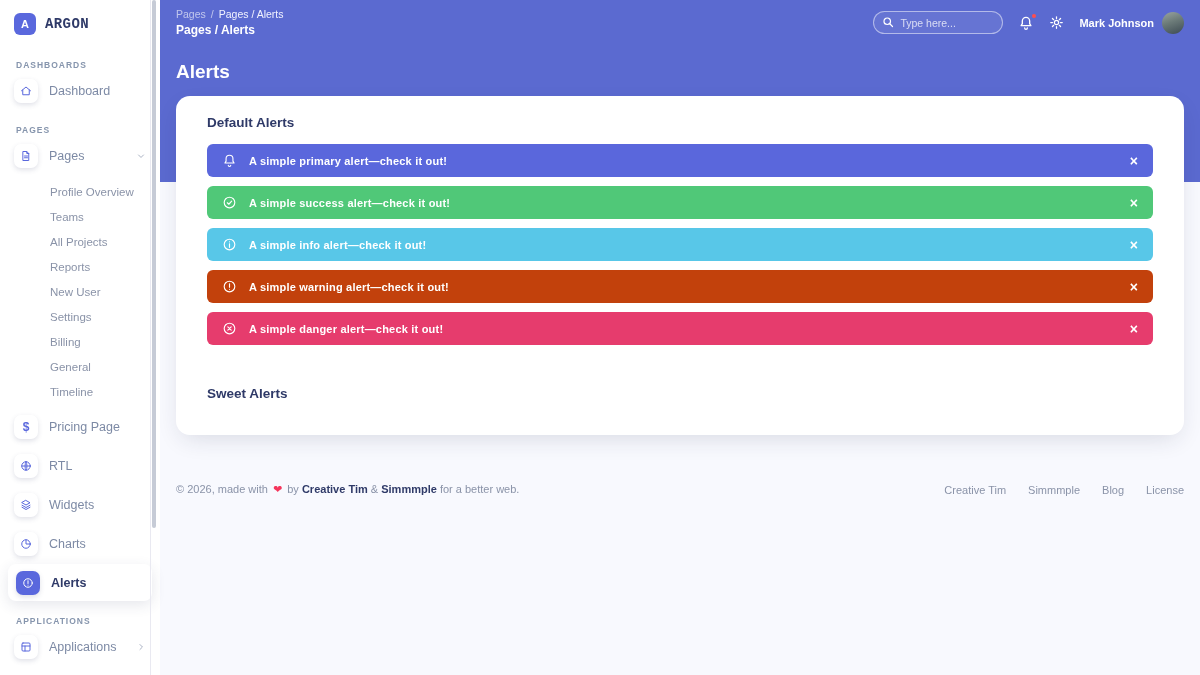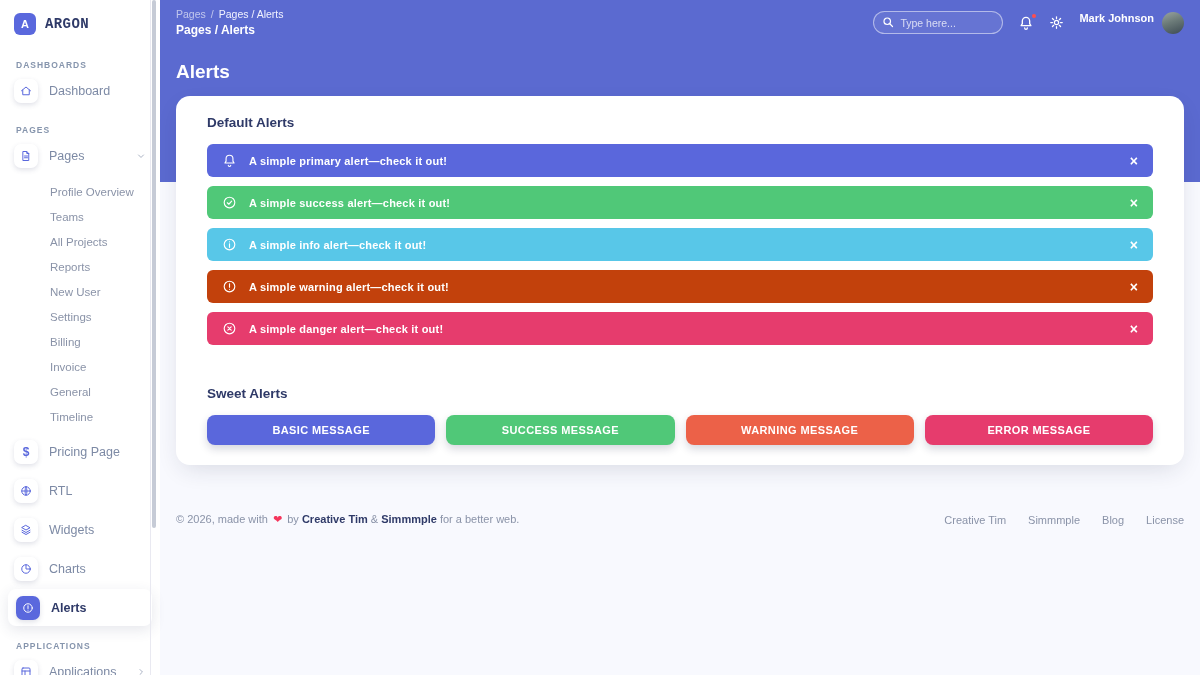--- a/index.html
+++ b/index.html
@@ -42,21 +42,21 @@
   .page-title { margin-top:3px; font-size:12px; font-weight:bold; color:#fff; }
   .controls { display:flex; align-items:center; gap:15px; padding-top:3px; }
   .search { position:relative; }
   .search input { width:130px; height:23px; border-radius:12px; border:1px solid rgba(255,255,255,.5);
                   background:rgba(255,255,255,.07); color:#fff; font-size:10.5px; padding:0 10px 0 26px;
                   outline:none; font-family:inherit; }
   .search input::placeholder { color:rgba(255,255,255,.75); }
   .search-icon { position:absolute; left:9px; top:5px; display:flex; }
   .icon-btn { position:relative; display:flex; cursor:pointer; }
   .red-dot { position:absolute; top:-1px; right:-2px; width:4px; height:4px; border-radius:50%; background:#ff4d4d; }
-  .user { display:flex; align-items:flex-start; gap:8px; cursor:pointer; }
+  .user { display:flex; align-items:center; gap:8px; cursor:pointer; }
   .user-name { font-size:11px; font-weight:bold; color:#fff; }
   .avatar { width:22px; height:22px; border-radius:50%;
             background:linear-gradient(160deg,#9aa5a0 0%,#6b7a78 45%,#3c4a52 100%); }
   .hero-title { margin:24px 16px 0; font-size:19px; font-weight:bold; color:#fff; }
 
   .card { margin:13px 16px 0; background:#fff; border-radius:14px; padding:19px 31px 20px;
           box-shadow:0 8px 24px -6px rgba(30,35,70,.16); }
   .card-h { font-size:13.5px; font-weight:bold; color:#2f3a68; margin-bottom:14px; }
   .alert { height:33px; border-radius:6px; display:flex; align-items:center; padding:0 15px;
            margin-bottom:9px; color:#fff; }
@@ -113,21 +113,20 @@
     </span>
   </div>
   <div class="sub-list">
     <div class="sub-item">Profile Overview</div>
     <div class="sub-item">Teams</div>
     <div class="sub-item">All Projects</div>
     <div class="sub-item">Reports</div>
     <div class="sub-item">New User</div>
     <div class="sub-item">Settings</div>
     <div class="sub-item">Billing</div>
-    <div class="sub-item">Invoice</div>
     <div class="sub-item">General</div>
     <div class="sub-item">Timeline</div>
   </div>
 
   <div class="nav-item">
     <span class="chip">
         <span class="dollar">$</span>
       </span>
     <span class="nav-label">Pricing Page</span>
   </div>
@@ -290,26 +289,20 @@
           <svg class="ic ic-white" width="15" height="15" viewBox="0 0 24 24" style="stroke-width:1.8">
               <circle cx="12" cy="12" r="8.5"></circle>
               <path d="M9.3 9.3l5.4 5.4M14.7 9.3l-5.4 5.4"></path>
             </svg>
         </span>
         <span class="alert-txt">A simple danger alert—check it out!</span>
         <span class="alert-close">×</span>
       </div>
 
       <div class="card-h sweet-h">Sweet Alerts</div>
-      <div class="btn-row">
-        <button class="btn" style="background: rgb(90, 103, 220);">BASIC MESSAGE</button>
-        <button class="btn" style="background: rgb(80, 200, 120);">SUCCESS MESSAGE</button>
-        <button class="btn" style="background: rgb(236, 97, 72);">WARNING MESSAGE</button>
-        <button class="btn" style="background: rgb(230, 60, 109);">ERROR MESSAGE</button>
-      </div>
     </div>
 
     <div class="footer">
       <div class="f-left">
         <span>© 2026, made with</span>
         <span class="heart">❤</span>
         <span>by</span>
         <b>Creative Tim</b>
         <span>&amp;</span>
         <b>Simmmple</b>

